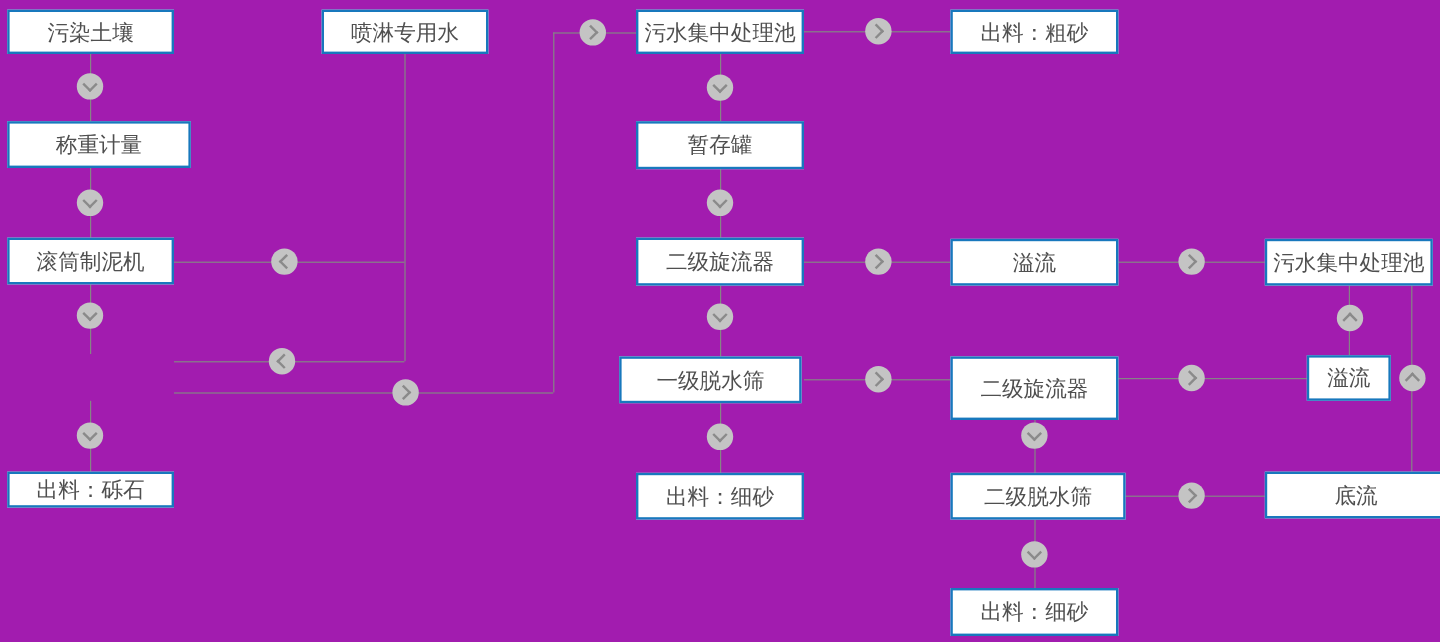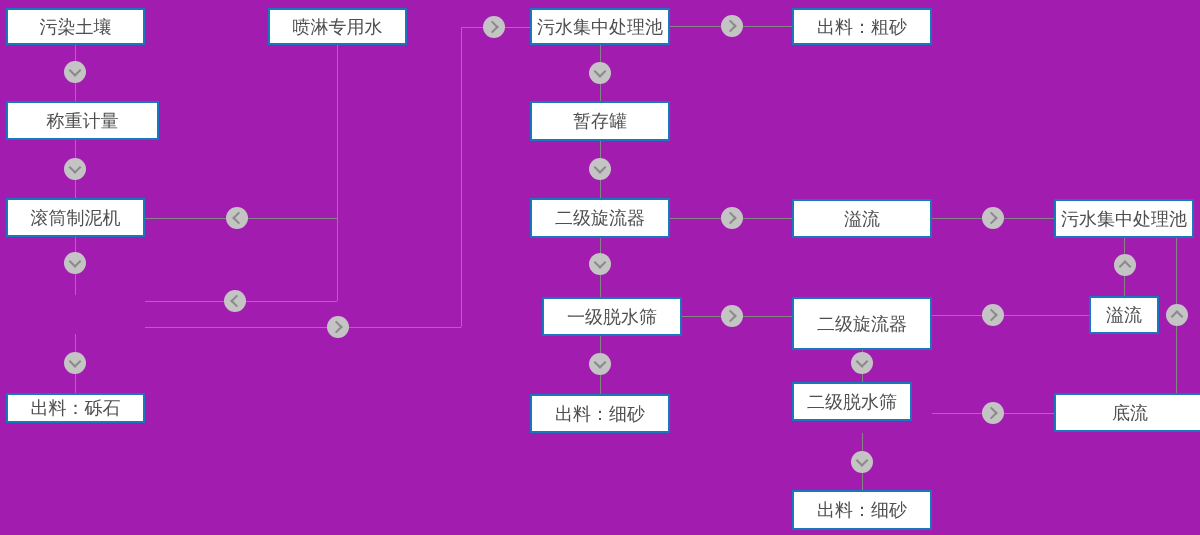--- a/index.html
+++ b/index.html
@@ -64,25 +64,25 @@
   <div class="node" style="left:6px;   top:101px; width:153px; height:39px">称重计量</div>
   <div class="node" style="left:6px;   top:198px; width:139px; height:39px">滚筒制泥机</div>
   <div class="node" style="left:6px;   top:393px; width:139px; height:30px">出料：砾石</div>
   <div class="node" style="left:268px; top:8px;   width:139px; height:37px">喷淋专用水</div>
   <div class="node" style="left:530px; top:8px;   width:140px; height:37px">污水集中处理池</div>
   <div class="node" style="left:792px; top:8px;   width:140px; height:37px">出料：粗砂</div>
   <div class="node" style="left:530px; top:101px; width:140px; height:40px">暂存罐</div>
   <div class="node" style="left:530px; top:198px; width:140px; height:40px">二级旋流器</div>
   <div class="node" style="left:792px; top:199px; width:140px; height:39px">溢流</div>
   <div class="node" style="left:1054px;top:199px; width:140px; height:39px">污水集中处理池</div>
-  <div class="node" style="left:542px; top:297px; width:140px; height:39px">一级脱水筛</div>
+  <div class="node" style="left:516px; top:297px; width:152px; height:39px">一级脱水筛</div>
   <div class="node" style="left:530px; top:394px; width:140px; height:39px">出料：细砂</div>
   <div class="node" style="left:792px; top:297px; width:140px; height:53px">二级旋流器</div>
   <div class="node" style="left:1089px;top:296px; width:70px;  height:38px">溢流</div>
-  <div class="node" style="left:792px; top:382px; width:120px; height:39px">二级脱水筛</div>
+  <div class="node" style="left:792px; top:394px; width:146px; height:39px">二级脱水筛</div>
   <div class="node" style="left:1054px;top:393px; width:152px; height:39px">底流</div>
   <div class="node" style="left:792px; top:490px; width:140px; height:40px">出料：细砂</div>
 
   <div class="vl" style="left:75px;  top:45px;  height:56px"></div>
   <div class="vl" style="left:75px;  top:140px; height:58px"></div>
   <div class="vl" style="left:75px;  top:237px; height:58px"></div>
   <div class="vl" style="left:75px;  top:334px; height:59px"></div>
   <div class="vl" style="left:337px; top:45px;  height:256px"></div>
   <div class="vl" style="left:461px; top:27px;  height:300px"></div>
   <div class="vl" style="left:600px; top:45px;  height:56px"></div>

